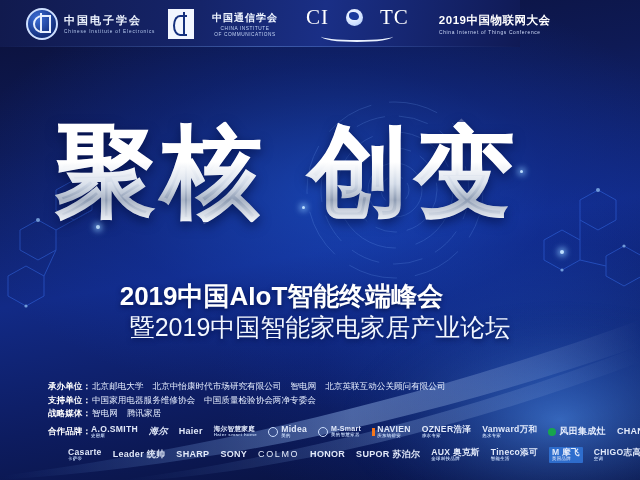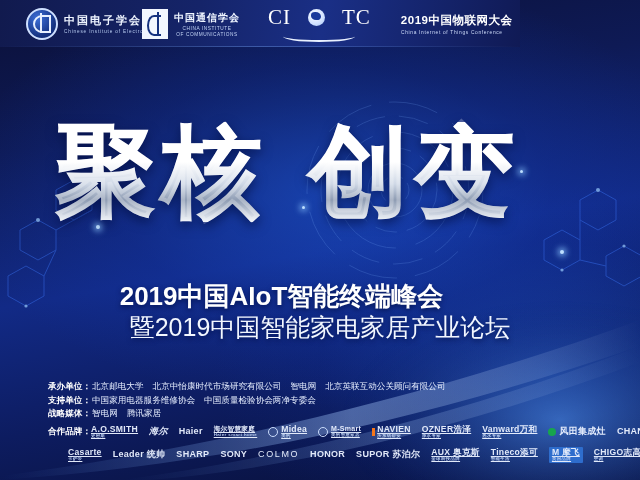--- a/index.html
+++ b/index.html
@@ -36,21 +36,21 @@
     border:2px solid #e8f0ff;border-radius:50% 0 0 50%;
   }
   .cie-mark:after{
     content:"";position:absolute;left:12px;top:3px;width:2px;height:20px;background:#e8f0ff;
   }
   .cie-txt{margin-left:6px;color:#eef4ff;}
   .cie-cn{font-size:11px;font-weight:bold;letter-spacing:2px;white-space:nowrap;}
   .cie-en{font-size:3.2px;letter-spacing:.6px;color:#b9cdf2;white-space:nowrap;margin-top:2px;
           transform:scale(1.45);transform-origin:left center;}
 
-  .cic{}
+  .cic{margin-left:26px;gap:12px;}
   .cic-mark{
     width:26px;height:30px;background:#f2f6ff;position:relative;
   }
   .cic-mark:before{
     content:"";position:absolute;left:5px;top:6px;width:12px;height:17px;
     border:2px solid #15317f;border-radius:50% 0 0 50%;border-right:none;
   }
   .cic-mark:after{
     content:"";position:absolute;left:15px;top:3px;width:2px;height:24px;background:#15317f;
   }
@@ -129,21 +129,21 @@
   .brow.r2{margin-top:8px;margin-left:20px;}
   .brand{
     color:#eaf1ff;font-size:9px;font-weight:bold;letter-spacing:.3px;
     margin-right:11px;display:inline-flex;align-items:center;opacity:.96;
   }
   .brand.script{font-family:"Liberation Serif","DejaVu Serif",serif;font-style:italic;font-weight:bold;}
   .brand.box{background:#2f6fd0;padding:1px 3px;border-radius:1px;}
   .brand.orange i{display:inline-block;width:3px;height:8px;background:#ff7a18;margin-right:2px;}
   .brand.green i{display:inline-block;width:8px;height:8px;border-radius:50%;background:#17a94a;margin-right:3px;}
   .brand.dot i{display:inline-block;width:8px;height:8px;border-radius:50%;border:1px solid #cfe0ff;margin-right:3px;}
-  .brand .stack{display:inline-flex;flex-direction:column;line-height:1;text-decoration:underline;}
+  .brand .stack{display:inline-flex;flex-direction:column;line-height:1;}
   .brand .stack b{font-size:8.6px;}
   .brand .stack em{font-style:normal;font-size:4.4px;color:#bfd2f3;letter-spacing:.4px;margin-top:1px;}
 </style>
 </head>
 <body>
 
 <div class="poster">
 
   <svg class="hexes" viewBox="0 0 640 260">
     <g fill="none" stroke="#3f7bff" stroke-width="1" opacity="0.55">

